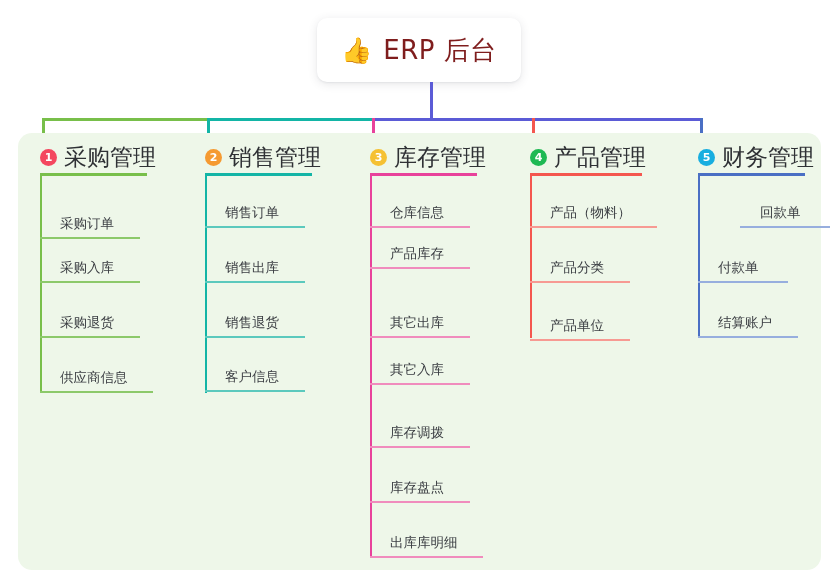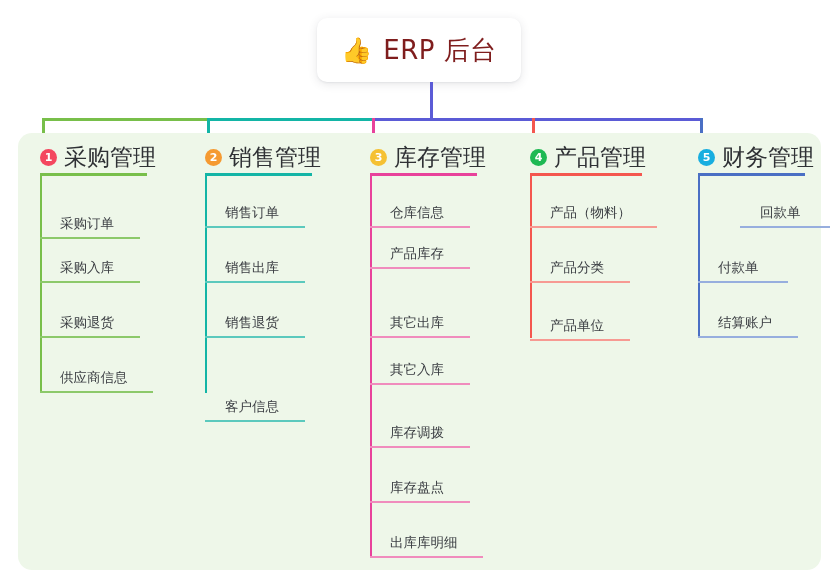--- a/index.html
+++ b/index.html
@@ -180,21 +180,21 @@
         <div class="leaf-underline" style="width: 100px; background: rgb(91, 201, 189);"></div>
       </div>
       <div class="leaf" style="top: 95px; width: 100px; height: 55px;">
         <span class="leaf-label">销售出库</span>
         <div class="leaf-underline" style="width: 100px; background: rgb(91, 201, 189);"></div>
       </div>
       <div class="leaf" style="top: 150px; width: 100px; height: 55px;">
         <span class="leaf-label">销售退货</span>
         <div class="leaf-underline" style="width: 100px; background: rgb(91, 201, 189);"></div>
       </div>
-      <div class="leaf" style="top: 223px; width: 100px; height: 66px; padding-left: 19px;">
+      <div class="leaf" style="top: 193px; width: 100px; height: 66px; padding-left: 19px;">
         <span class="leaf-label">客户信息</span>
         <div class="leaf-underline" style="width: 100px; background: rgb(91, 201, 189);"></div>
       </div>
     </div>
     <div class="column" style="left: 352px; width: 107px;">
       <div class="col-header">
         <span class="badge" style="background: rgb(245, 193, 51);">3</span>
         <span class="col-title">库存管理</span>
       </div>
       <div class="col-underline" style="width: 107px; background: rgb(232, 66, 155);"></div>

